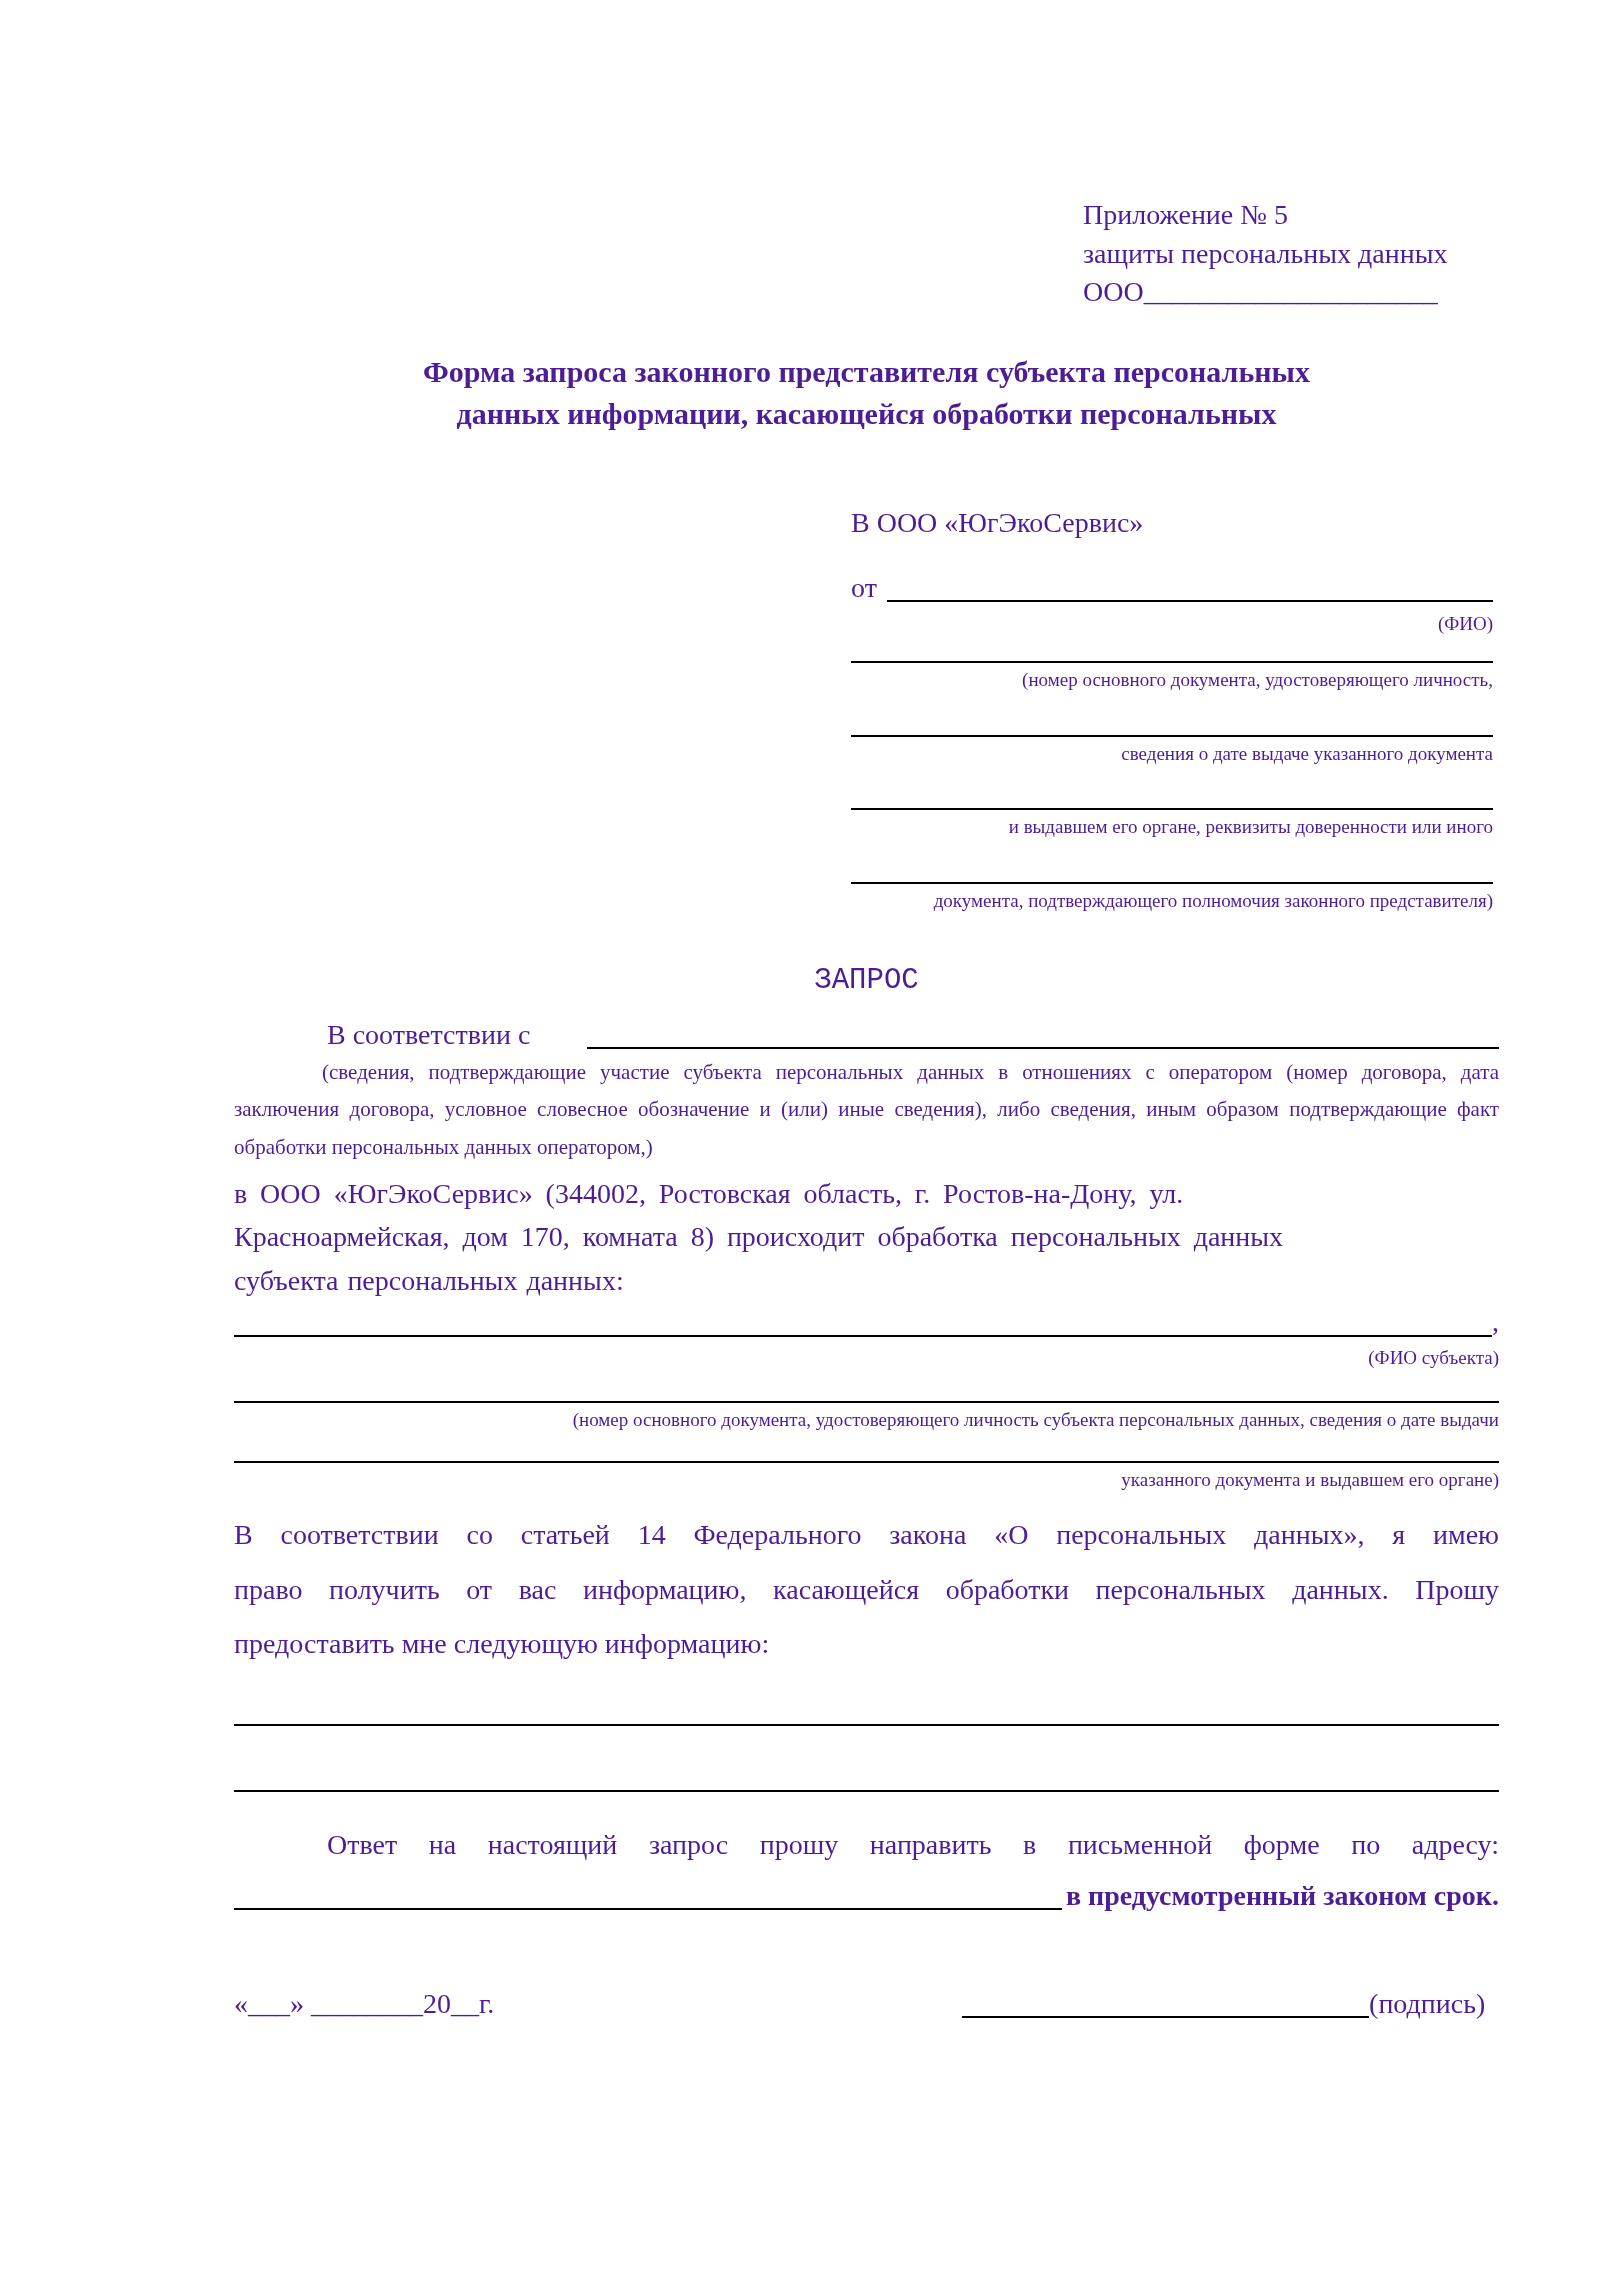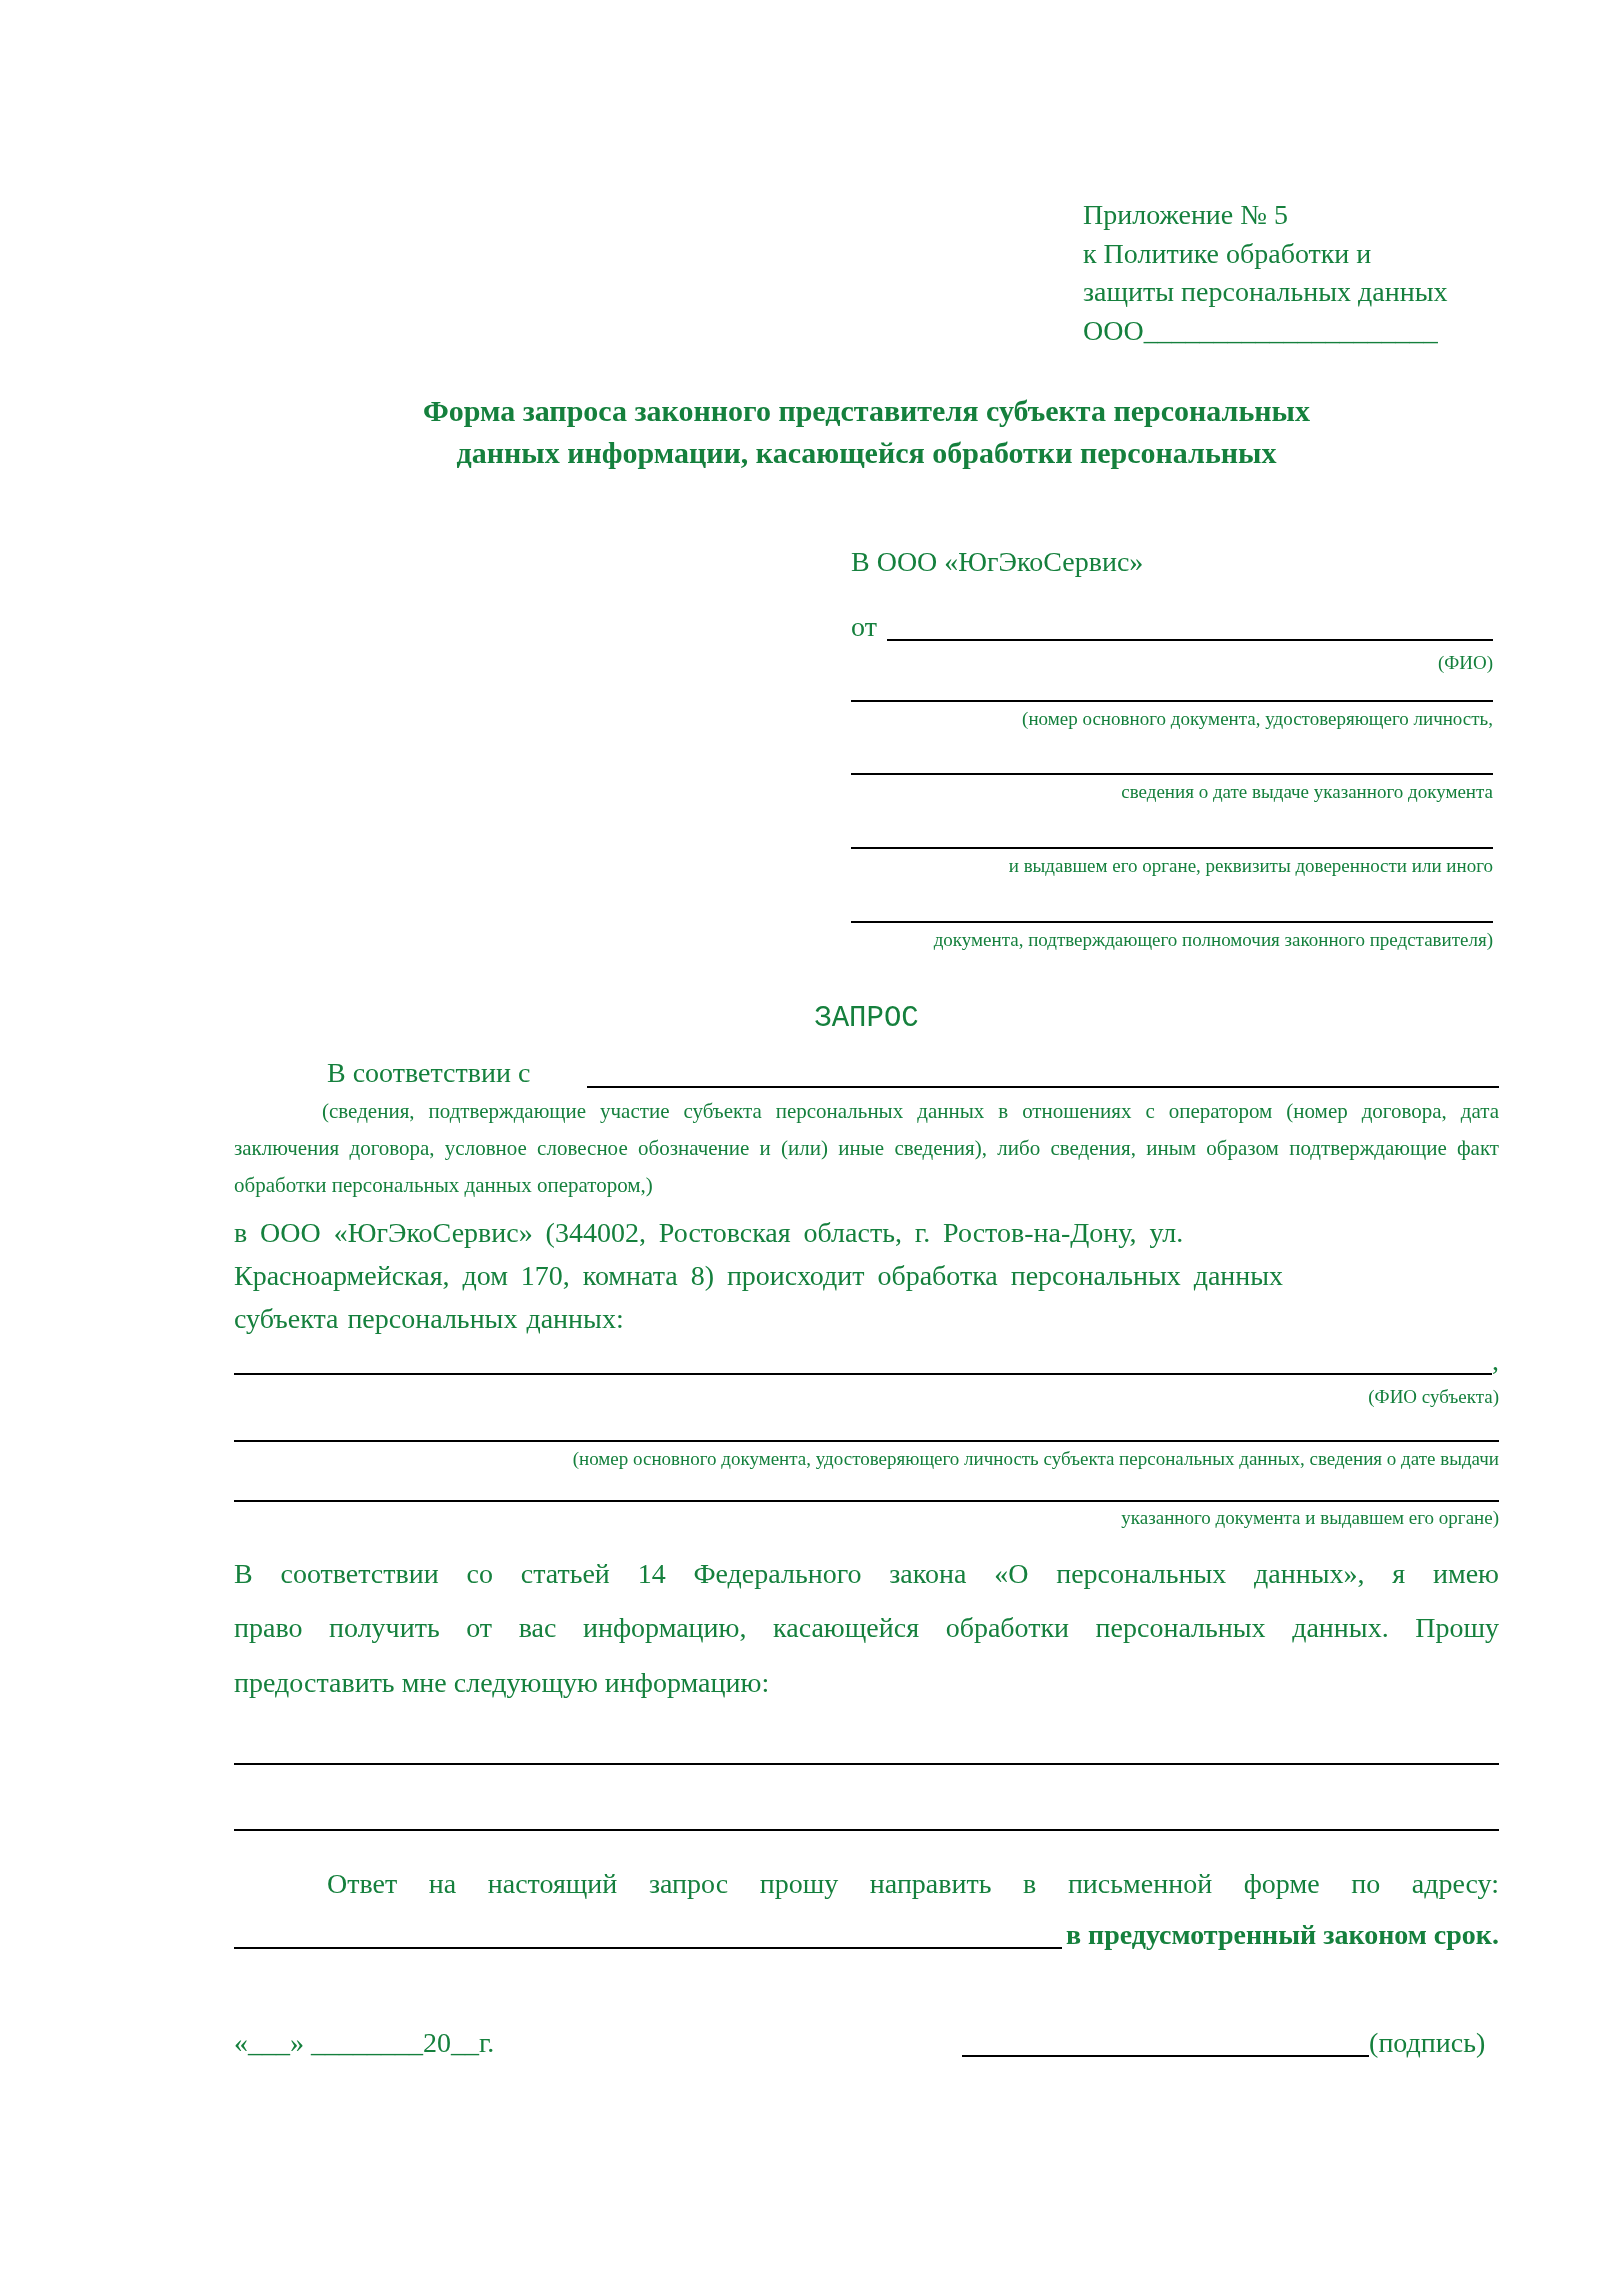--- a/index.html
+++ b/index.html
@@ -1,18 +1,18 @@
 <!DOCTYPE html>
 <html><head>
 <meta charset="utf-8">
 <style>
   html,body { margin:0; padding:0; background:#e8e8e8; }
   .page {
     width:1621px; height:2293px;
-    background:#ffffff; color:#15803d;
+    background:#ffffff; color:#4c1d95;
     font-family:"Liberation Serif", serif;
     font-size:28px; line-height:1.4;
     box-sizing:border-box;
     padding:196px 122px 0 234px;
     position:relative; overflow:hidden;
     margin:0 auto;
   }
   .appendix { width:421px; margin-left:849px; line-height:1.38; }
   .form-title { margin-top:39px; text-align:center; font-weight:bold; font-size:30px; line-height:1.4; }
   .addressee { margin-top:69px; margin-left:617px; width:642px; }
@@ -50,21 +50,20 @@
   .sig-line { width:407px; border-bottom:2px solid #000; margin-bottom:4.9px; }
   .sig-cap { white-space:pre; }
 </style>
 </head>
 <body>
 
 <div class="page">
 
   <div class="appendix">
     <div>Приложение № 5</div>
-    <div>к Политике обработки и</div>
     <div>защиты персональных данных</div>
     <div>ООО_____________________</div>
   </div>
 
   <div class="form-title">
     <div>Форма запроса законного представителя субъекта персональных</div>
     <div>данных информации, касающейся обработки персональных</div>
   </div>
 
   <div class="addressee">

